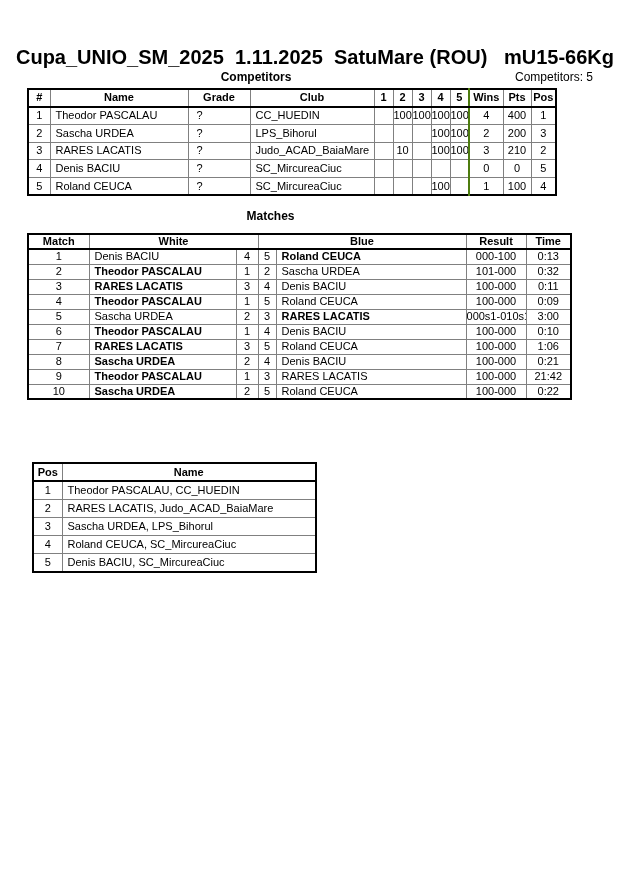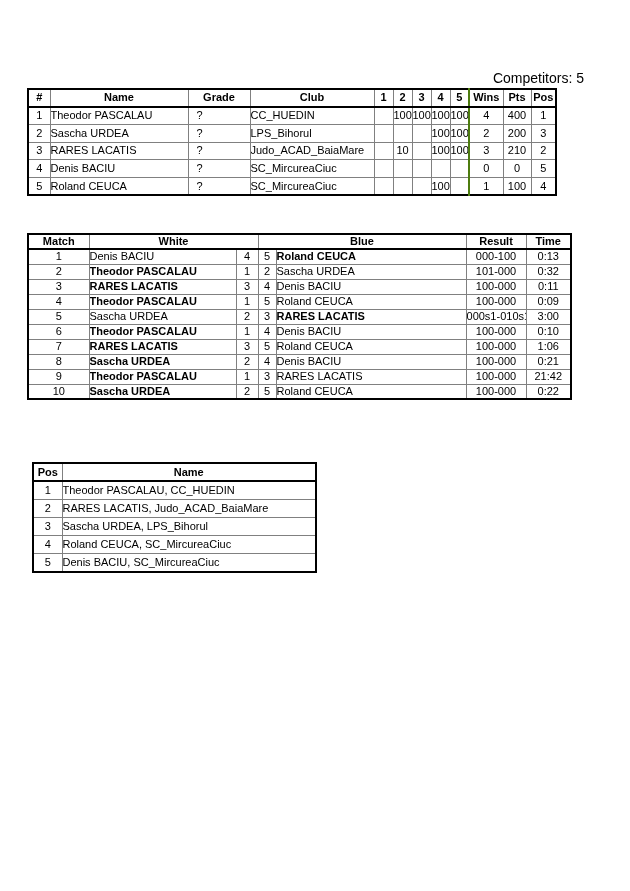--- a/index.html
+++ b/index.html
@@ -10,50 +10,52 @@
   }
   .page{position:absolute;left:0;top:0;width:630px;height:891px;}
   .title{
     position:absolute;left:0;top:46px;width:630px;text-align:center;
     font-size:20px;font-weight:bold;white-space:pre;
   }
   .heading{position:absolute;font-weight:bold;font-size:12px;text-align:center;}
   #comp-heading{left:0;top:70px;width:512px;}
   #matches-heading{left:0;top:209px;width:541px;}
   #results-heading{left:0;top:442px;width:333px;}
-  .count{position:absolute;top:70px;right:46px;font-size:14px;}
+  .count{position:absolute;top:70px;right:37px;font-size:12px;}
 
   table{
     position:absolute;border-collapse:collapse;table-layout:fixed;
     font-size:11px;border:2px solid #000;
   }
   th,td{
     border:1px solid #808080;padding:0;overflow:hidden;white-space:nowrap;
     font-weight:normal;line-height:1;
   }
   thead th{font-weight:bold;text-align:center;border-bottom:2px solid #000;}
   .c{text-align:center;}
-  .l{text-align:left;}
+  .l{text-align:left;padding-left:5px;}
   .pad8{padding-left:8px;}
   .thickL{border-left:2px solid #4d7c0f;}
   .bold{font-weight:bold;}
 
   table.competitors{left:27px;top:88px;width:528px;}
   table.competitors tr{height:17.7px;}
   table.matches{left:27px;top:233px;width:543px;}
   table.matches tr{height:15px;margin-top:44px;}
   table.results{left:32px;top:462px;width:283px;}
   table.results tr{height:18.2px;}
 </style>
 </head>
 <body>
 
 <div class="page">
 
-
+  <div class="title">Cupa_UNIO_SM_2025  1.11.2025  SatuMare (ROU)   mU15-66Kg</div>
+
+  <div class="heading" id="comp-heading">Competitors</div>
   <div class="count">Competitors: 5</div>
 
   <table class="competitors">
     <colgroup>
       <col style="width:22px">
         <col style="width:138px">
         <col style="width:62px">
         <col style="width:124px">
       <col style="width:19px">
         <col style="width:19px">
@@ -152,20 +154,21 @@
           <td class="c"></td>
           <td class="c">100</td>
           <td class="c"></td>
           <td class="c thickL">1</td>
           <td class="c">100</td>
           <td class="c">4</td>
         </tr>
       </tbody>
   </table>
 
+  <div class="heading" id="matches-heading">Matches</div>
 
   <table class="matches">
     <colgroup>
       <col style="width:61px">
         <col style="width:147px">
         <col style="width:22px">
         <col style="width:18px">
       <col style="width:190px">
         <col style="width:60px">
         <col style="width:45px">

